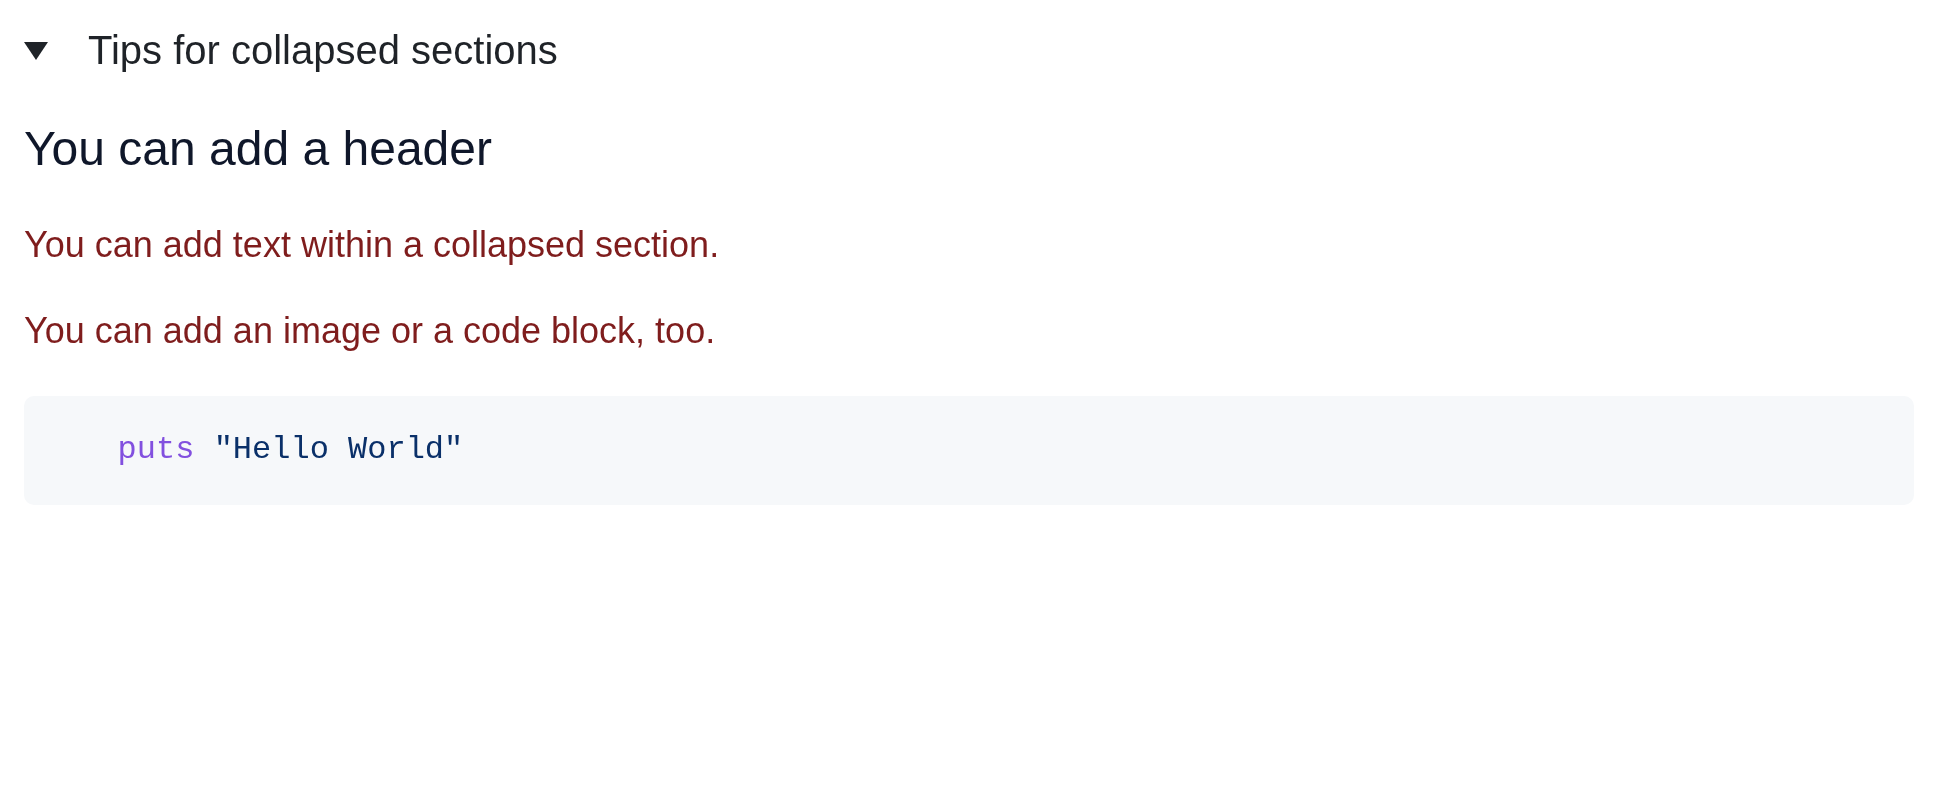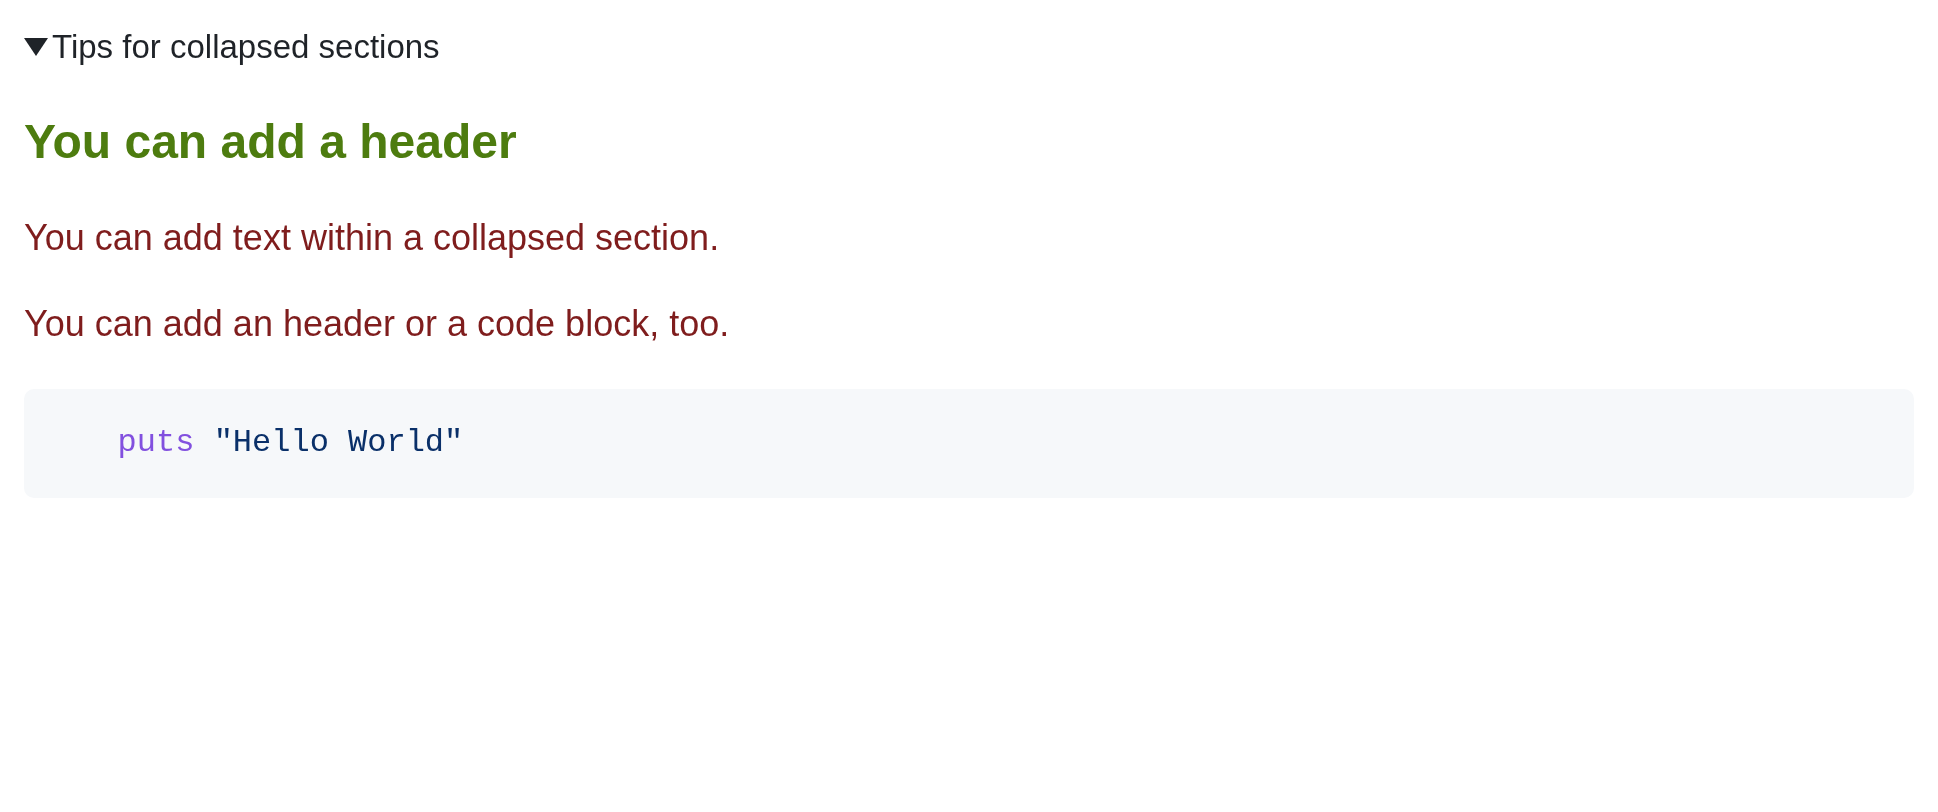--- a/index.html
+++ b/index.html
@@ -23,28 +23,29 @@
     }
     .triangle-icon {
       width: 0;
       height: 0;
       border-left: 12px solid transparent;
       border-right: 12px solid transparent;
       border-top: 18px solid #1f2328;
       display: inline-block;
     }
     .summary-text {
-      font-size: 33px;
+      font-size: 40px;
       color: #1f2328;
       font-weight: 400;
+      margin-left: 36px;
     }
     .section-heading {
       font-size: 48px;
-      font-weight: 700;
-      color: #4d7c0f;
+      font-weight: 400;
+      color: #0f172a;
       margin-bottom: 48px;
     }
     .body-paragraph {
       font-size: 36px;
       font-weight: 400;
       color: #7f1d1d;
       margin-bottom: 44px;
     }
     .code-block {
       background: #f6f8fa;
@@ -72,15 +73,15 @@
 
 <div class="summary-line">
   <span class="triangle-icon"></span>
   <span class="summary-text">Tips for collapsed sections</span>
 </div>
 
 <h2 class="section-heading">You can add a header</h2>
 
 <p class="body-paragraph">You can add text within a collapsed section.</p>
 
-<p class="body-paragraph">You can add an header or a code block, too.</p>
+<p class="body-paragraph">You can add an image or a code block, too.</p>
 
 <pre class="code-block"><span class="code-indent"></span><span class="kw-puts">puts</span> <span class="str-literal">"Hello World"</span></pre>
 
 </body></html>

